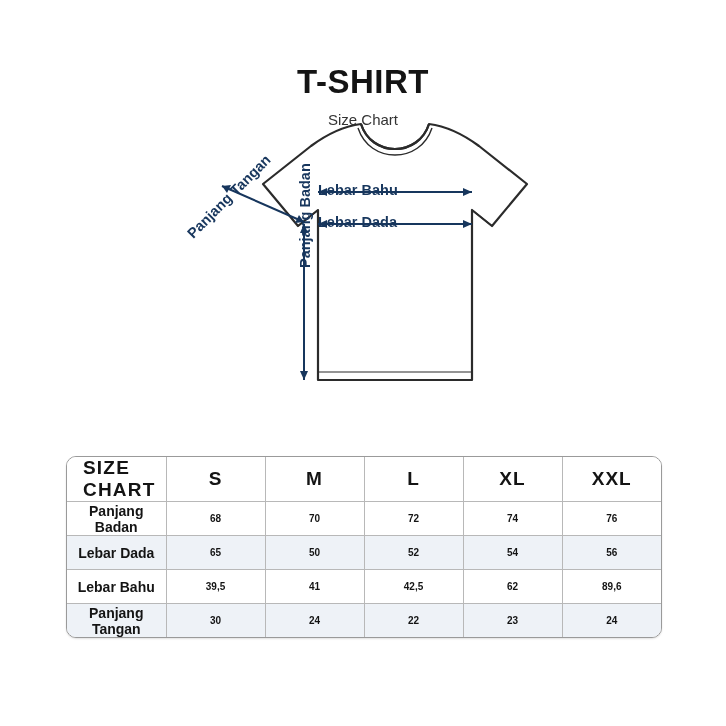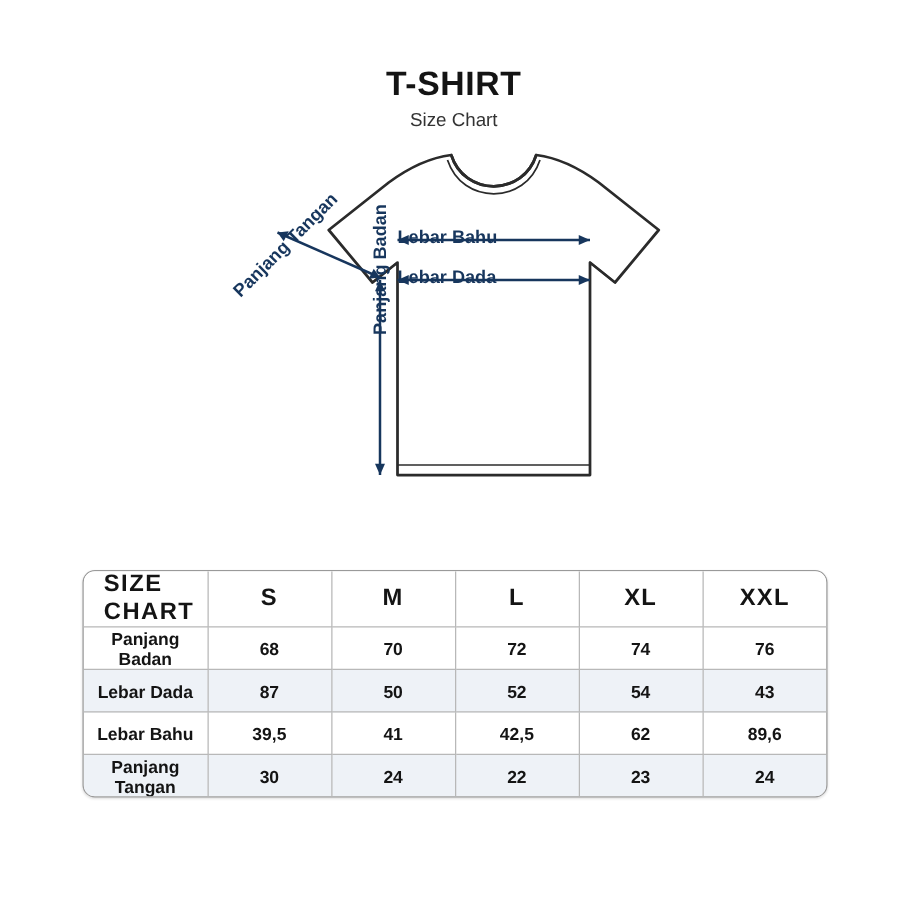--- a/index.html
+++ b/index.html
@@ -23,25 +23,25 @@
 
   
   .header {
     position: absolute;
     top: 52px;
     left: 0;
     width: 726px;
     text-align: center;
   }
   .title {
-    font-size: 27px;
+    font-size: 33px;
     font-weight: bold;
     letter-spacing: 0.5px;
     color: #141414;
-    margin: 1px;
+    margin: 12px;
     line-height: 1.1;
   }
   .subtitle {
     font-size: 15px;
     color: #333333;
     margin: 6px 0 0 0;
     line-height: 1.1;
   }
 
   
@@ -88,21 +88,21 @@
     overflow: hidden;
   }
   table {
     border-collapse: collapse;
     width: 100%;
     table-layout: fixed;
   }
   th, td {
     border: 1px solid #b8b8b8;
     text-align: center;
-    font-size: 14px;
+    font-size: 10px;
     font-weight: bold;
     color: #141414;
     height: 33px;
     padding: 0;
   }
   thead th {
     font-size: 19px;
     letter-spacing: 1px;
     height: 42px;
     background: #ffffff;
@@ -212,25 +212,25 @@
         <tr>
           <td class="first">Panjang Badan</td>
           <td>68</td>
           <td>70</td>
           <td>72</td>
           <td>74</td>
           <td>76</td>
         </tr>
         <tr>
           <td class="first">Lebar Dada</td>
-          <td>87</td>
+          <td>65</td>
           <td>50</td>
           <td>52</td>
           <td>54</td>
-          <td>43</td>
+          <td>56</td>
         </tr>
         <tr>
           <td class="first">Lebar Bahu</td>
           <td>39,5</td>
           <td>41</td>
           <td>42,5</td>
           <td>62</td>
           <td>89,6</td>
         </tr>
         <tr>

